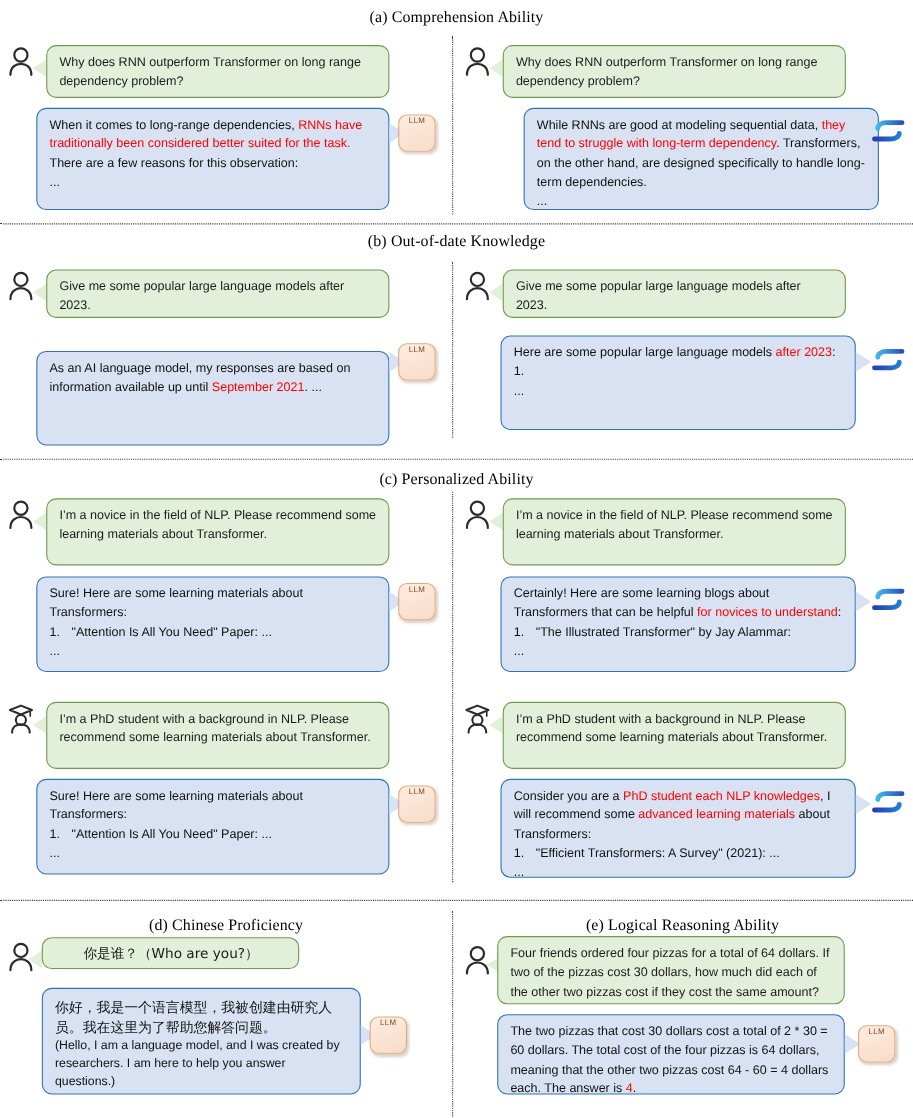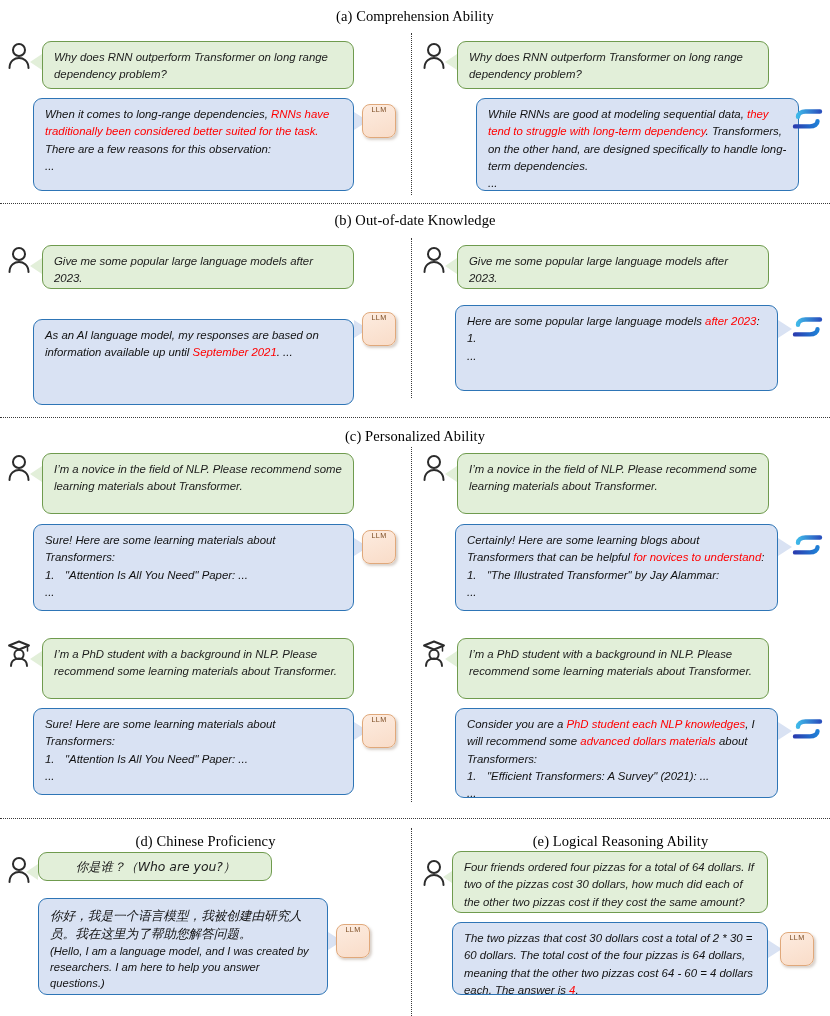--- a/index.html
+++ b/index.html
@@ -50,21 +50,20 @@
   .avatar svg { display: block; width: 100%; height: 100%; }
 
   
   .bubble {
     position: absolute;
     box-sizing: border-box;
     border-radius: 9px;
     padding: 7px 10px 7px 11px;
     font-size: 11.4px;
     line-height: 1.52;
-    font-style: italic;
   }
   .bubble.user {
     background: #e2efd9;
     border: 1.3px solid #6f9b4e;
     color: #1b1b1b;
   }
   .bubble.bot {
     background: #d9e2f3;
     border: 1.6px solid #2e75b6;
     color: #111111;
@@ -343,21 +342,21 @@
       <circle cx="13" cy="16.5" r="4.6" fill="none" stroke="#2b2b2b" stroke-width="1.9"></circle>
       <path d="M5 28 C5 22.5 9 20.5 13 20.5 C17 20.5 21 22.5 21 28" fill="none" stroke="#2b2b2b" stroke-width="1.9" stroke-linecap="round"></path>
     </svg>
 </div>
 <div class="tail-left tail-user-left" style="left:445px;top:651px;"></div>
 <div class="bubble user" style="left:457px;top:638px;width:312px;height:61px;">
   <span>I’m a PhD student with a background in NLP. Please recommend some learning materials about Transformer.</span>
 </div>
 
 <div class="bubble bot" style="left:455px;top:708px;width:323px;height:90px;">
-  <span>Consider you are a </span><span class="hl">PhD student each NLP knowledges</span><span>, I will recommend some </span><span class="hl">advanced dollars materials</span><span> about Transformers:</span>
+  <span>Consider you are a </span><span class="hl">PhD student each NLP knowledges</span><span>, I will recommend some </span><span class="hl">advanced learning materials</span><span> about Transformers:</span>
   <div class="li">
     <span class="num">1.</span>
     <span>"Efficient Transformers: A Survey" (2021): ...</span>
   </div>
   <span>...</span>
 </div>
 <div class="tail-bot-right" style="left:778px;top:722px;"></div>
 <div class="brand-logo" style="left:791px;top:714px;">
   <svg viewBox="0 0 34 30">
     <path d="M29 7.5 H14.5 C10 7.5 7 10 7 12.8" fill="none" stroke="url(#g1)" stroke-width="4.4" stroke-linecap="round"></path>

